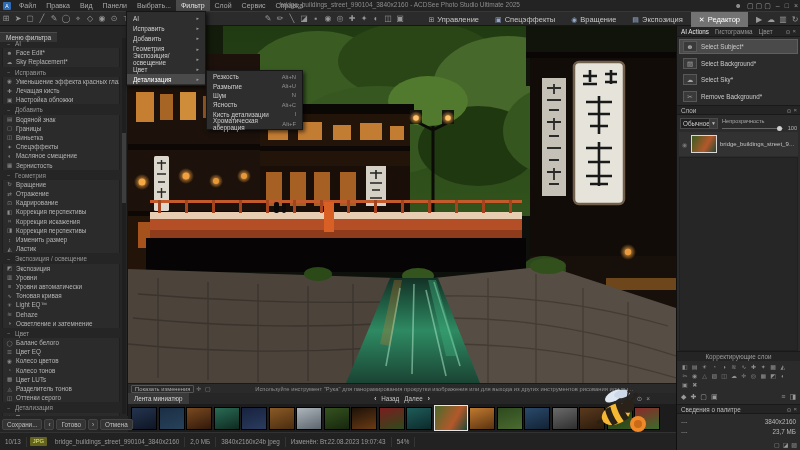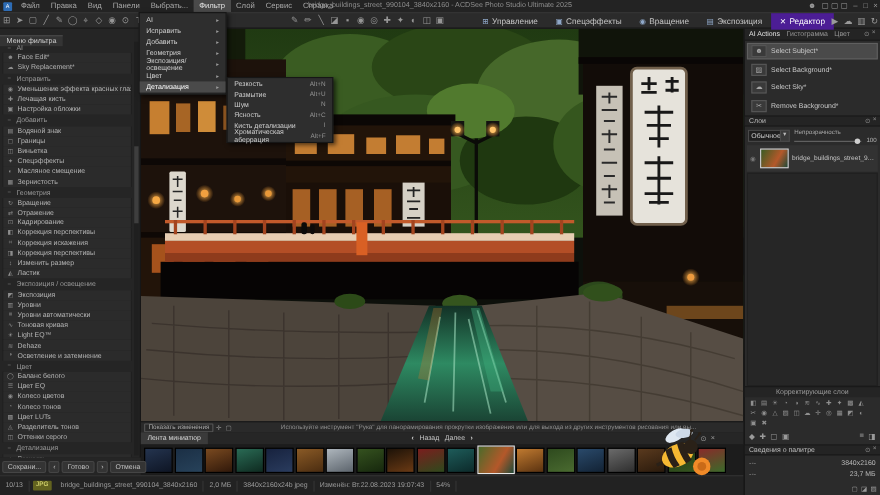--- a/index.html
+++ b/index.html
@@ -14,24 +14,24 @@
   .menu-item.active { background:#4a4a4a; color:#e2e2e2; }
   .title-text { position:absolute; left:50%; top:1px; transform:translateX(-50%); font-size:6.5px; color:#8d8d8d; white-space:nowrap; }
   .win-right { position:absolute; right:2px; top:0; height:11px; display:flex; align-items:center; gap:5px; font-size:7px; color:#9a9a9a; }
   .win-ic { line-height:11px; }
 
   
   .toolbar { position:absolute; left:0; top:11px; width:800px; height:15px; background:#2b2b2b; border-top:1px solid #383838; border-bottom:1px solid #161616; display:flex; align-items:center; font-size:8px; color:#969696; z-index:15; }
   .tool-group { display:flex; align-items:center; }
   .tool-group.g2 { margin-left:118px; }
   .tool-ic { width:12px; text-align:center; line-height:13px; }
-  .modes { position:absolute; right:42px; top:0; height:15px; display:flex; align-items:center; }
+  .modes { position:absolute; right:52px; top:0; height:15px; display:flex; align-items:center; }
   .mode { display:flex; align-items:center; gap:3px; padding:0 8px; height:15px; font-size:7.5px; color:#c6c6c6; white-space:nowrap; }
   .mode .m-ic { font-size:7px; color:#8fa8c8; }
-  .mode.active { background:#4c1d95; color:#fff;text-align:center; }
+  .mode.active { background:#737373; color:#fff;text-align:center; }
   .mode.active .m-ic { color:#fff; }
   .mode-extra { position:absolute; right:0; top:0; height:15px; display:flex; align-items:center; gap:2px; font-size:8px; color:#9a9a9a; }
   .mode-extra span { width:10px; text-align:center; }
 
   
   .sidebar { position:absolute; left:0; top:26px; width:128px; height:390px; background:#252525; border-right:1px solid #141414; z-index:5; }
   .sidebar-tab { display:inline-block; height:10px; line-height:10px; padding:0 6px; background:#343434; color:#cfcfcf; font-size:6.5px; border-top:1px solid #4a4a4a; }
   .s-rows { position:absolute; left:2px; right:7px; top:12px; bottom:0; overflow:hidden; }
   .s-row { height:9.2px; display:flex; align-items:center; gap:3px; padding:0 3px; font-size:6.3px; color:#b5b5b5; white-space:nowrap; overflow:hidden; }
   .s-row.item { background:#2b2b2b; border-left:1px solid #1f1f1f; border-right:1px solid #1f1f1f; }

